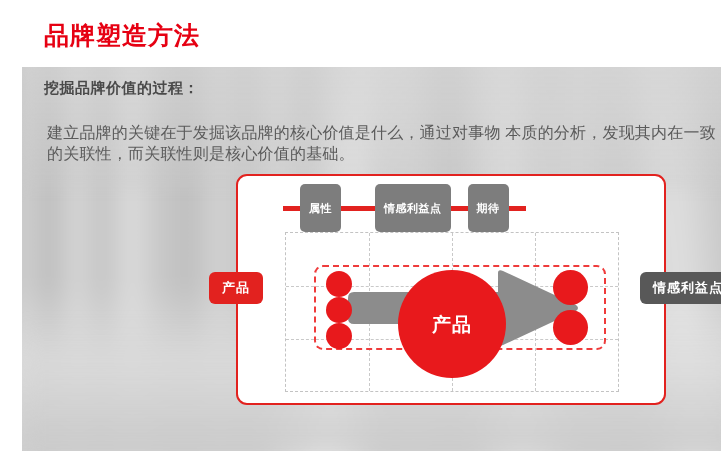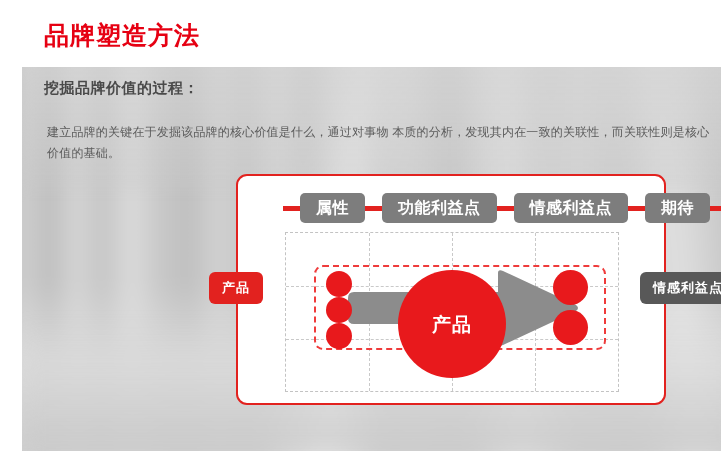--- a/index.html
+++ b/index.html
@@ -88,21 +88,21 @@
     font-weight: bold;
     color: #4a4a4a;
     letter-spacing: 0.5px;
     white-space: nowrap;
   }
   .paragraph {
     position: absolute;
     left: 25px;
     top: 122px;
     width: 672px;
-    font-size: 12px;
+    font-size: 16px;
     color: #5b5b5b;
     line-height: 21px;
     letter-spacing: 0.2px;
   }
 
   
   .diagram-card {
     position: absolute;
     left: 214px;
     top: 174px;
@@ -124,31 +124,31 @@
     display: flex;
     align-items: center;
   }
   .chain-dash {
     width: 17px;
     height: 5px;
     background: #e2221f;
     flex: none;
   }
   .chain-box {
-    height: 30px;
+    height: 48px;
     flex: none;
     background: #7d7d7d;
     border-radius: 5px;
     color: #ffffff;
-    font-size: 16px;
+    font-size: 11px;
     font-weight: bold;
     display: flex;
     align-items: center;
     justify-content: center;
-    padding: 0 16px;
+    padding: 0 9px;
     box-sizing: border-box;
     letter-spacing: 0.5px;
     white-space: nowrap;
   }
 
   
   .grid-area {
     position: absolute;
     left: 47px;
     top: 56px;
@@ -262,21 +262,20 @@
 
   <div class="subtitle">挖掘品牌价值的过程：</div>
   <div class="paragraph">建立品牌的关键在于发掘该品牌的核心价值是什么，通过对事物 本质的分析，发现其内在一致的关联性，而关联性则是核心价值的基础。</div>
 
   <div class="diagram-card">
 
     <div class="chain-row">
       <div class="chain-dash"></div>
       <div class="chain-box">属性</div>
       <div class="chain-dash"></div>
-      <div class="chain-box">功能利益点</div>
       <div class="chain-dash"></div>
       <div class="chain-box">情感利益点</div>
       <div class="chain-dash"></div>
       <div class="chain-box">期待</div>
       <div class="chain-dash"></div>
     </div>
 
     <div class="grid-area">
       <div class="grid-v" style="left:83px"></div>
       <div class="grid-v" style="left:166px"></div>

